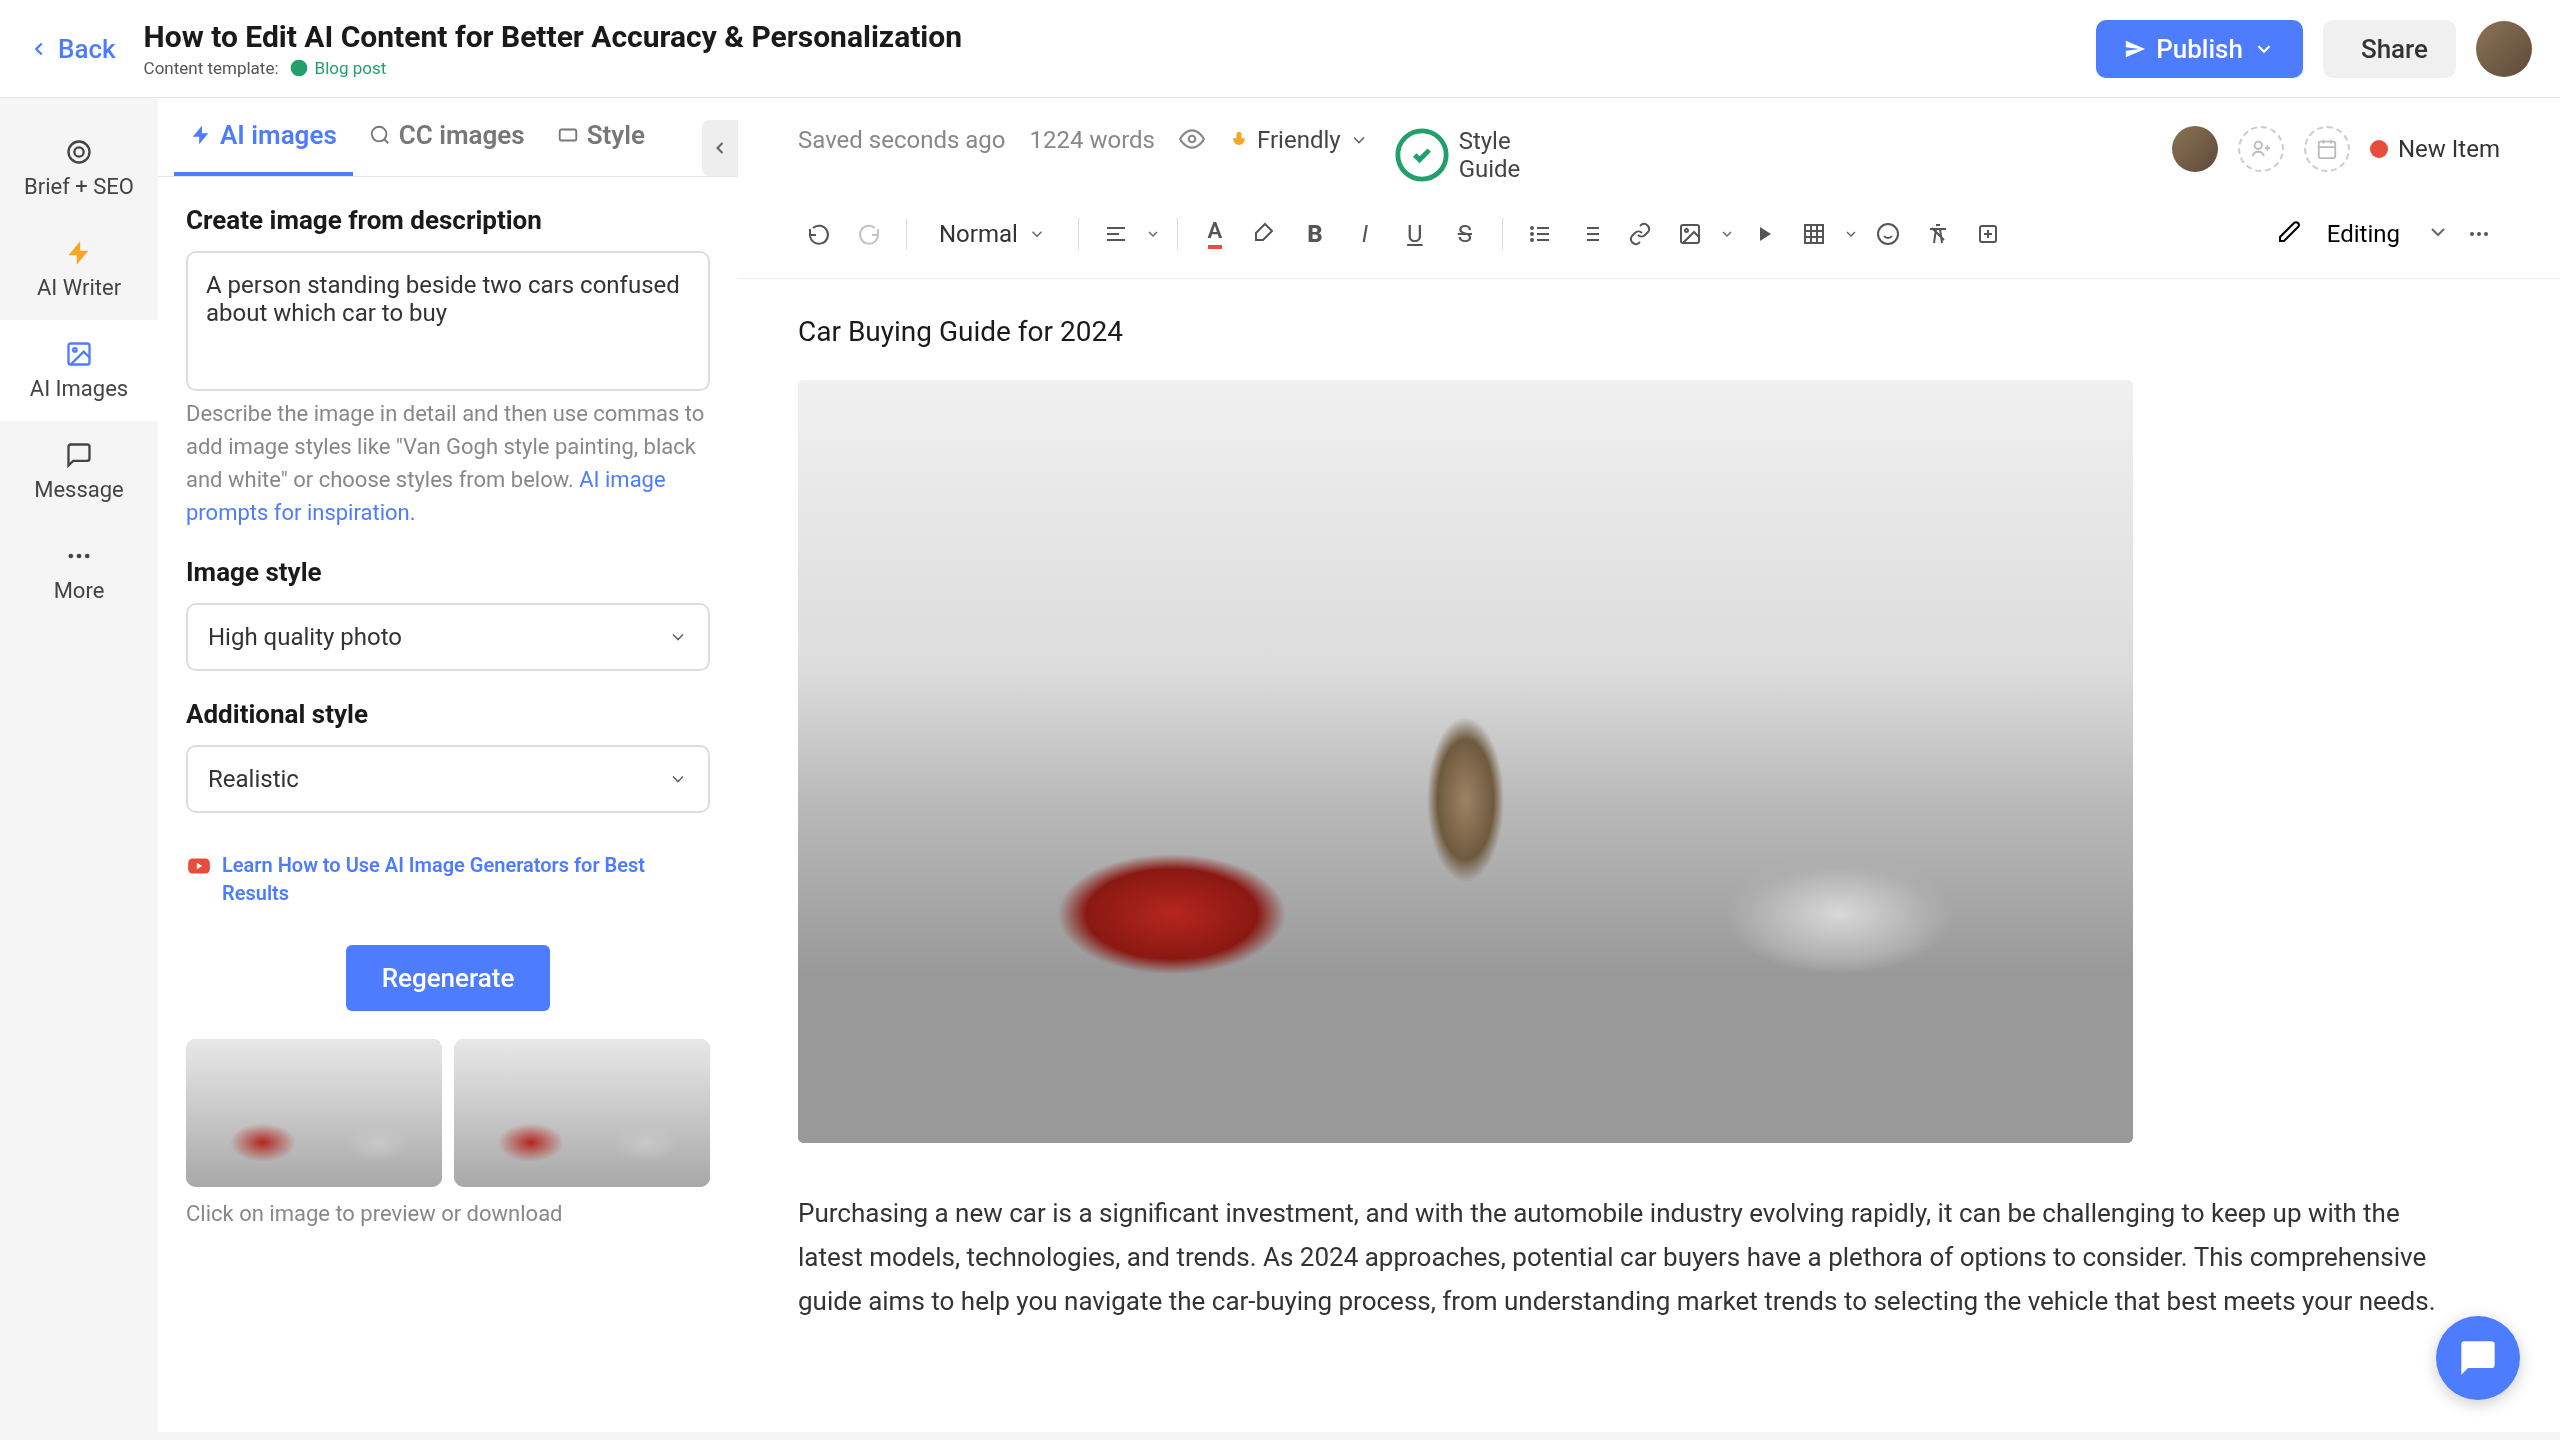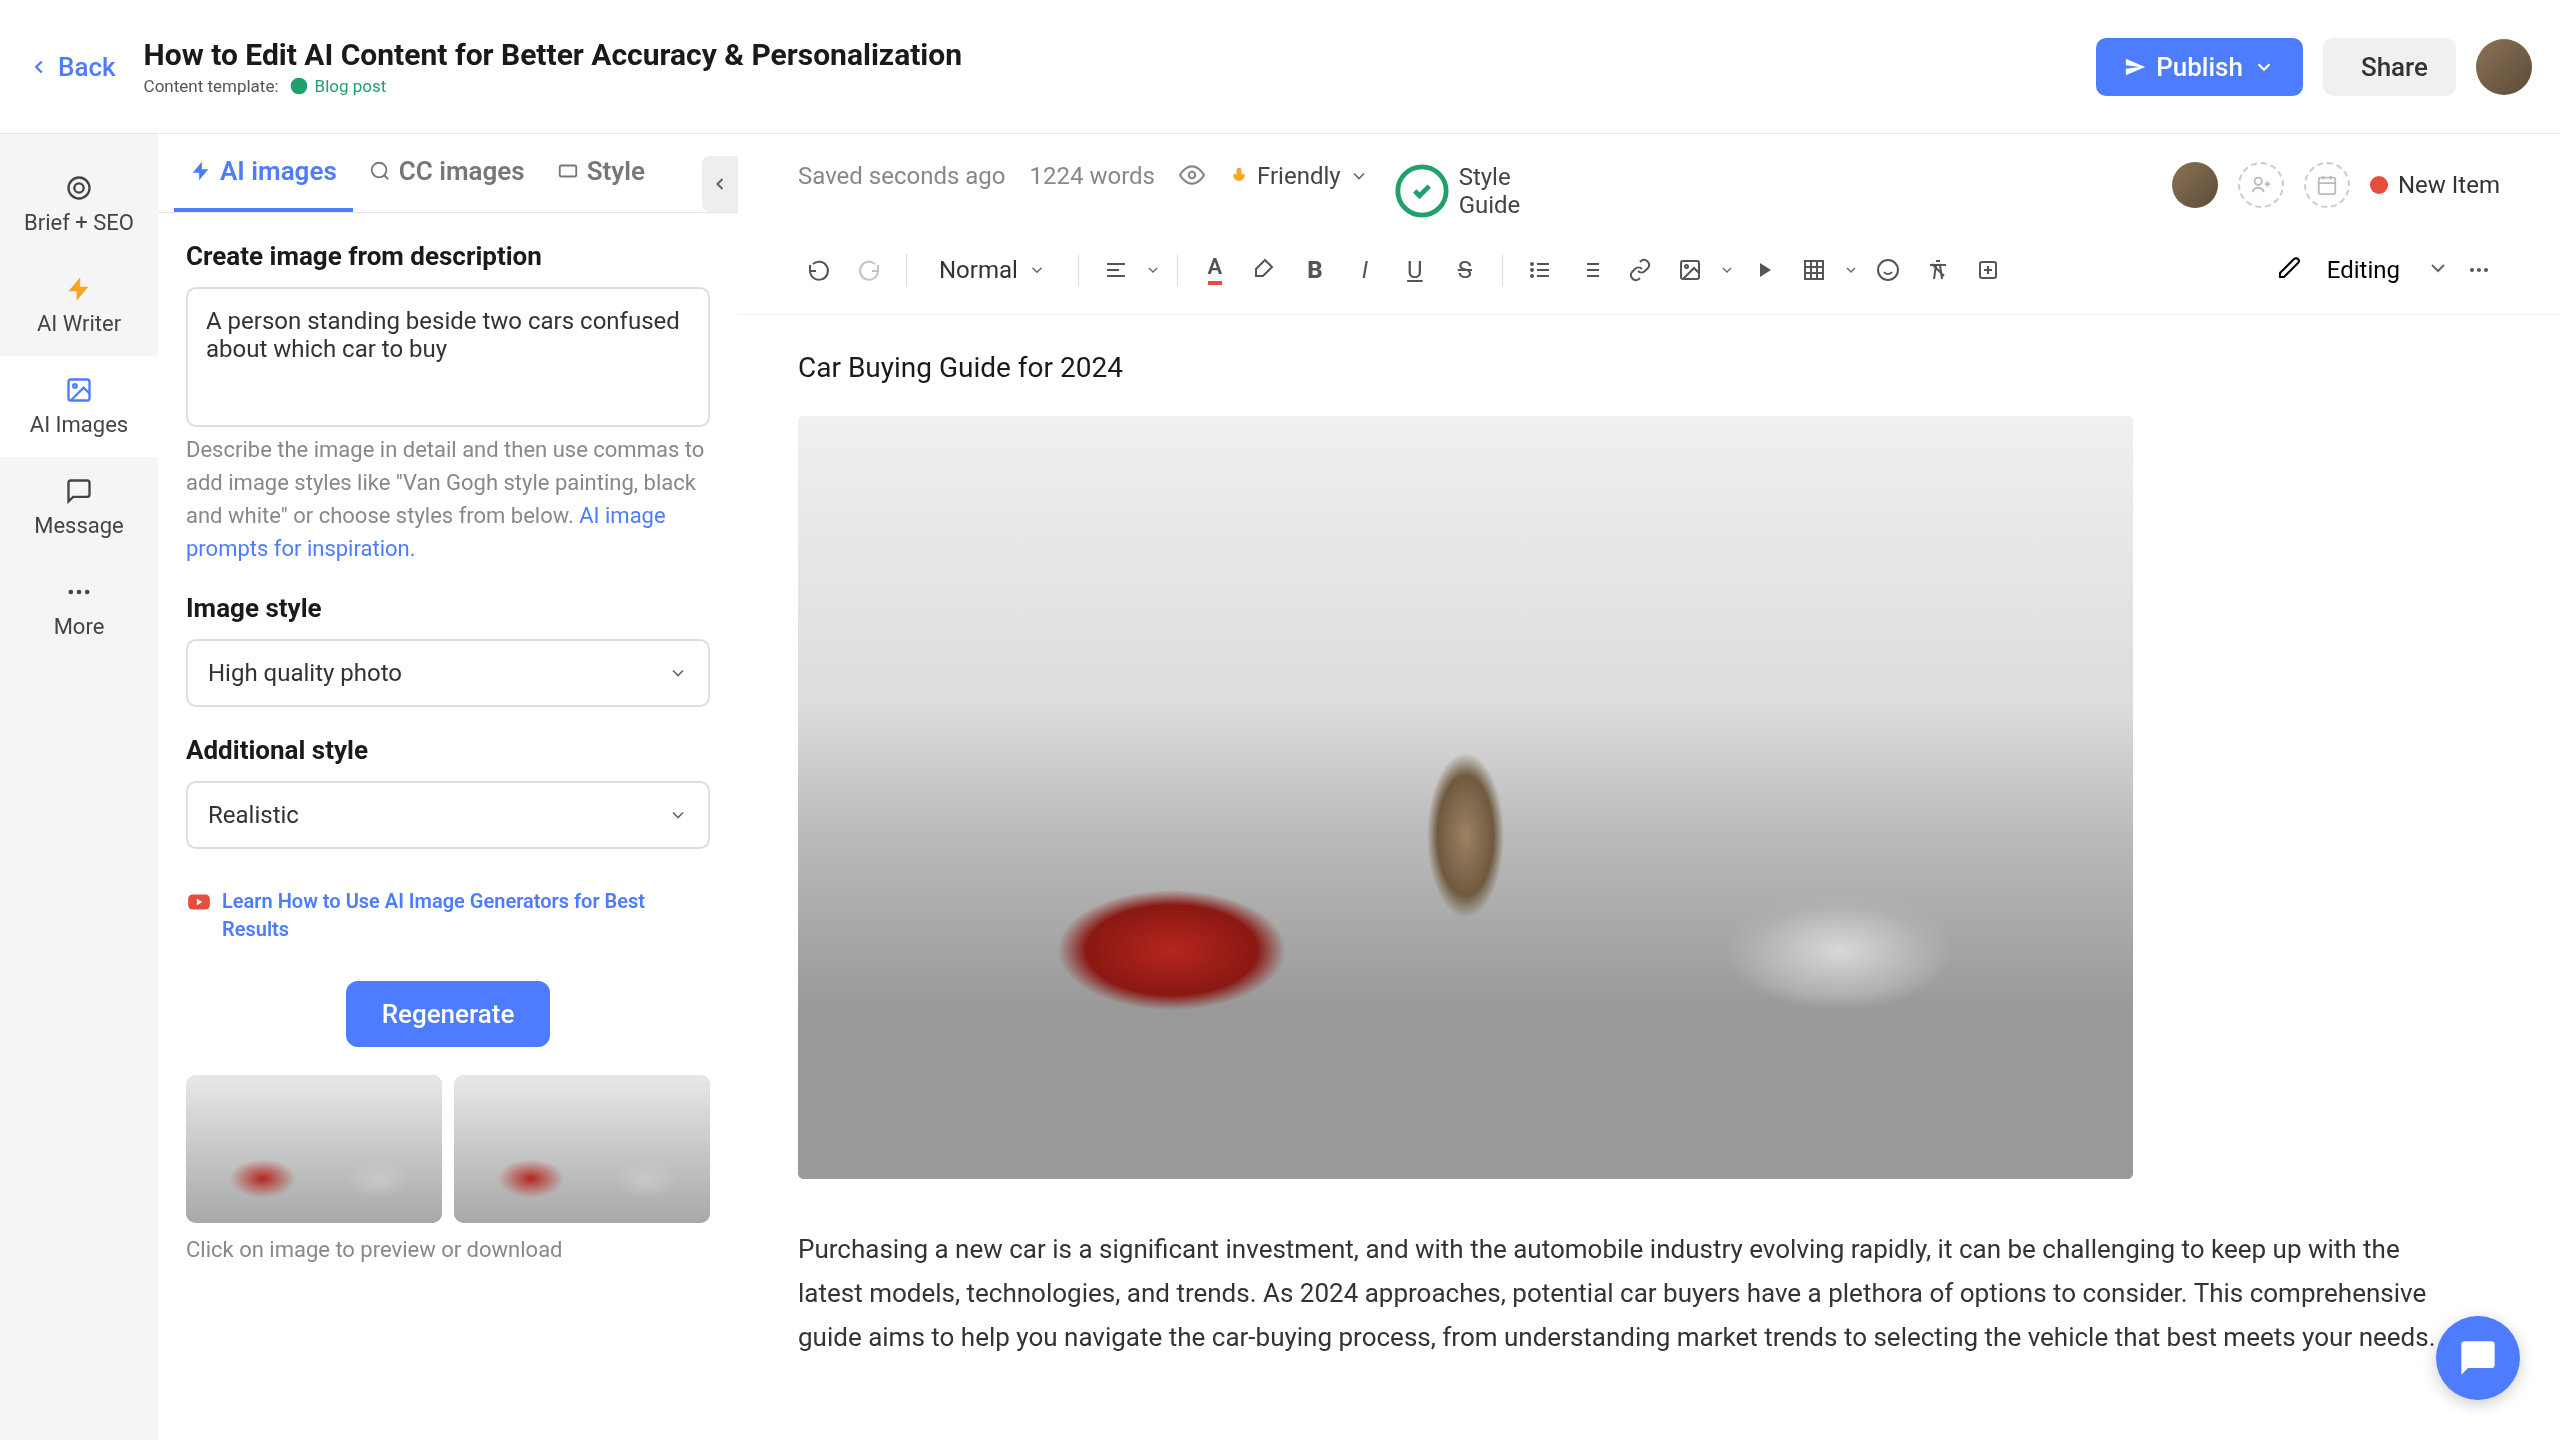--- a/index.html
+++ b/index.html
@@ -1,17 +1,17 @@
 <!DOCTYPE html>
 <html><head>
 <meta charset="utf-8">
 <style>
 *{margin:0;padding:0;box-sizing:border-box;font-family:-apple-system,BlinkMacSystemFont,'Segoe UI',Roboto,sans-serif}
 body{background:#f5f5f5;width:2560px;height:1440px;overflow:hidden}
-.header{display:flex;align-items:center;padding:18px 28px;background:#fff;border-bottom:1px solid #e5e5e5;height:134px}
+.header{display:flex;align-items:center;padding:18px 28px;background:#fff;border-bottom:1px solid #e5e5e5;height:98px}
 .back-btn{display:flex;align-items:center;gap:8px;color:#4d7cfe;font-size:26px;font-weight:500;cursor:pointer;margin-right:28px}
 .back-btn svg{width:22px;height:22px}
 .title-block{flex:1}
 .page-title{font-size:30px;font-weight:700;color:#1a1a1a;margin-bottom:4px}
 .subtitle-row{display:flex;align-items:center;gap:10px;font-size:17px;color:#555}
 .template-link{color:#22a06b;display:flex;align-items:center;gap:6px}
 .template-link svg{width:20px;height:20px}
 .header-actions{display:flex;align-items:center;gap:20px}
 .publish-btn{background:#4d7cfe;color:#fff;border:none;padding:14px 28px;border-radius:10px;font-size:26px;font-weight:500;display:flex;align-items:center;gap:10px;cursor:pointer}
 .publish-btn svg{width:22px;height:22px}
@@ -30,21 +30,21 @@
 .collapse-btn{position:absolute;right:0;top:22px;width:36px;height:56px;background:#eee;border-radius:8px 0 0 8px;display:flex;align-items:center;justify-content:center;cursor:pointer}
 .sidebar-content{padding:28px;overflow-y:auto;flex:1}
 .section-label{font-size:26px;font-weight:700;color:#1a1a1a;margin-bottom:16px}
 .textarea{width:100%;border:2px solid #ddd;border-radius:10px;padding:18px;font-size:24px;color:#333;resize:none;height:140px;font-family:inherit}
 .help-text{font-size:22px;color:#888;line-height:1.5;margin-top:2px}
 .help-link{color:#4d7cfe}
 .field-group{margin-top:28px}
 .select{width:100%;border:2px solid #ddd;border-radius:10px;padding:18px 20px;font-size:24px;color:#333;background:#fff;display:flex;justify-content:space-between;align-items:center;cursor:pointer}
 .learn-link{color:#4d7cfe;font-size:20px;font-weight:600;display:flex;align-items:flex-start;gap:10px;margin-top:38px;line-height:1.4}
 .learn-link svg{width:26px;height:26px;flex-shrink:0;margin-top:2px}
-.regen-btn{background:#4d7cfe;color:#fff;border:none;padding:18px 36px;border-radius:12px;font-size:26px;font-weight:500;cursor:pointer;margin:38px auto 28px;display:block}
+.regen-btn{background:#4d7cfe;color:#fff;border:none;padding:18px 36px;border-radius:6px;font-size:26px;font-weight:500;cursor:pointer;margin:38px auto 28px;display:block}
 .thumbs{display:flex;gap:12px;margin-bottom:14px}
 .thumb{flex:1;height:148px;border-radius:10px;background:linear-gradient(135deg,#d0d0d0,#a0a0a0);position:relative;overflow:hidden}
 .thumb-hint{font-size:22px;color:#888}
 .editor{flex:1;background:#fff;display:flex;flex-direction:column}
 .editor-meta{display:flex;align-items:flex-start;gap:24px;padding:28px 60px 14px;font-size:24px;color:#888}
 .tone{display:flex;align-items:center;gap:8px;color:#444}
 .tone svg{width:20px;height:20px}
 .style-guide{display:flex;align-items:center;gap:8px;color:#444}
 .meta-right{margin-left:auto;display:flex;align-items:center;gap:20px}
 .mini-avatar{width:46px;height:46px;border-radius:50%;background:linear-gradient(135deg,#8b7355,#5c4a3a)}

